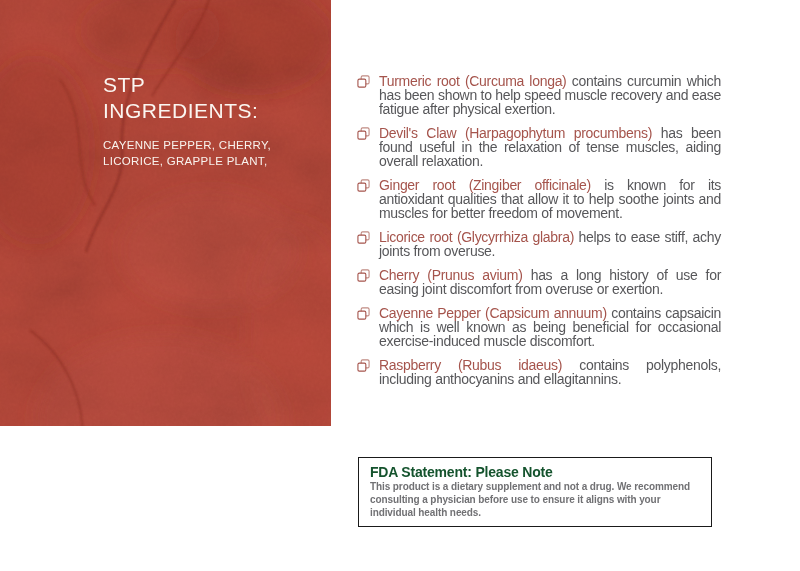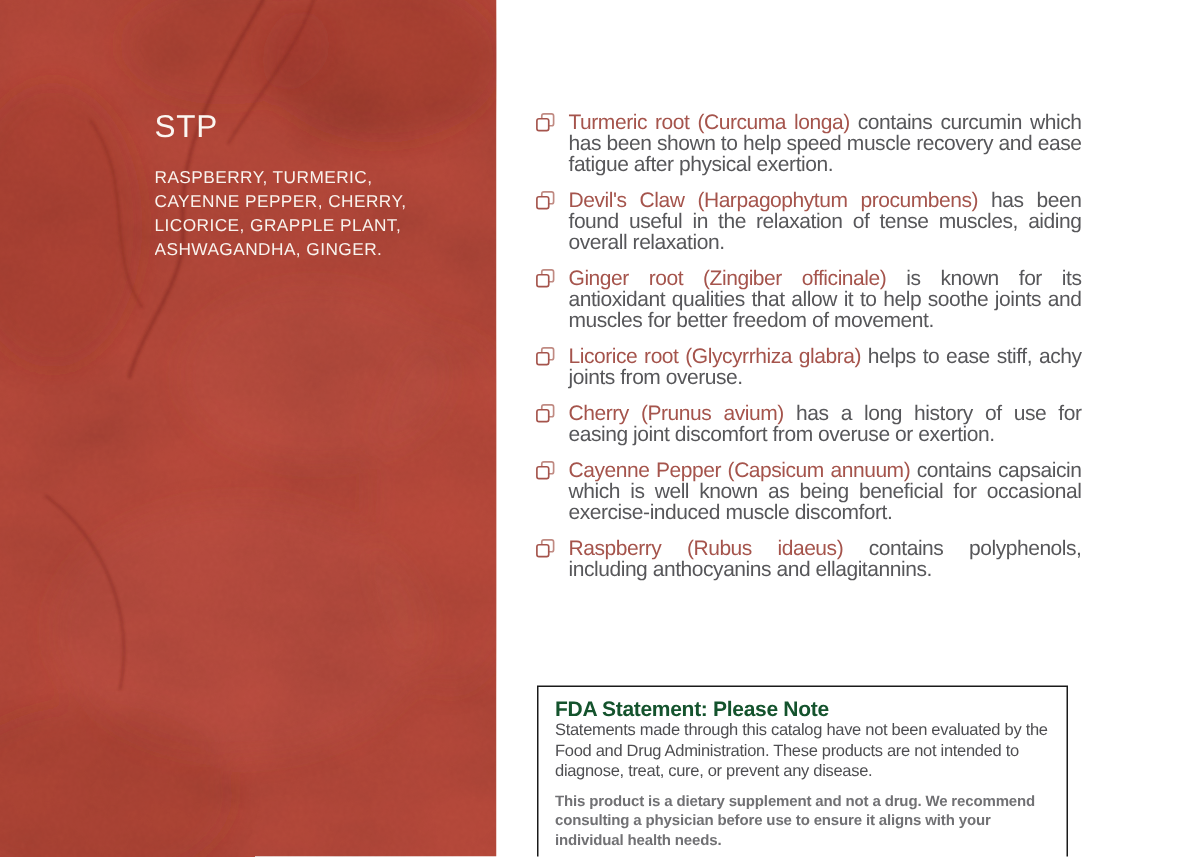--- a/index.html
+++ b/index.html
@@ -7,21 +7,21 @@
     width: 800px; height: 571px;
     position: relative;
     background: #ffffff;
     font-family: "Liberation Sans", sans-serif;
     overflow: hidden;
   }
 
   
   .red-panel {
     position: absolute; left: 0; top: 0;
-    width: 331px; height: 571px;
+    width: 331px; height: 426px;
     overflow: hidden;
   }
   .red-panel svg.texture { position: absolute; left: 0; top: 0; display: block; }
   .panel-text {
     position: absolute; left: 103px; top: 72px; width: 216px;
     color: #fbf6f1;
   }
   .panel-title {
     font-size: 21px; line-height: 26px; font-weight: 400;
     letter-spacing: 0.5px;
@@ -108,26 +108,25 @@
       <path d="M60,80 C90,120 70,170 95,205" stroke-width="1.4"></path>
       <path d="M30,330 C70,360 90,410 80,460" stroke-width="1.6"></path>
     </g>
     <rect width="331" height="571" filter="url(#grungeDark)" style="mix-blend-mode:multiply" opacity="0.34"></rect>
     <rect width="331" height="571" filter="url(#grungeFine)" style="mix-blend-mode:overlay" opacity="0.10"></rect>
   </svg>
 
   <div class="panel-text">
     <div class="panel-title">
       <div>STP</div>
+      <div>INGREDIENTS:</div>
     </div>
     <div class="panel-list">
-      <div>RASPBERRY, TURMERIC,</div>
       <div>CAYENNE PEPPER, CHERRY,</div>
       <div>LICORICE, GRAPPLE PLANT,</div>
-      <div>ASHWAGANDHA, GINGER.</div>
     </div>
   </div>
 </div>
 
 <div class="items">
 
   <div class="item">
     <span class="item-icon">
       <svg width="13" height="13" viewBox="0 0 14 14">
           <rect x="4.5" y="1" width="8.5" height="8.5" rx="1.5" fill="none" stroke="#c08a82" stroke-width="1.2"></rect>
@@ -194,15 +193,14 @@
           <rect x="1" y="4.5" width="8.5" height="8.5" rx="1.5" fill="#ffffff" stroke="#a5544c" stroke-width="1.2"></rect>
         </svg>
     </span>
     <p class="item-text"><span class="lead">Raspberry (Rubus idaeus)</span><span> contains polyphenols, including anthocyanins and ellagitannins.</span></p>
   </div>
 
 </div>
 
 <div class="fda-box">
   <p class="fda-title">FDA Statement: Please Note</p>
-  <p class="fda-statement">Statements made through this catalog have not been evaluated by the Food and Drug Administration. These products are not intended to diagnose, treat, cure, or prevent any disease.</p>
   <p class="fda-disclaimer">This product is a dietary supplement and not a drug. We recommend consulting a physician before use to ensure it aligns with your individual health needs.</p>
 </div>
 
 </body></html>

